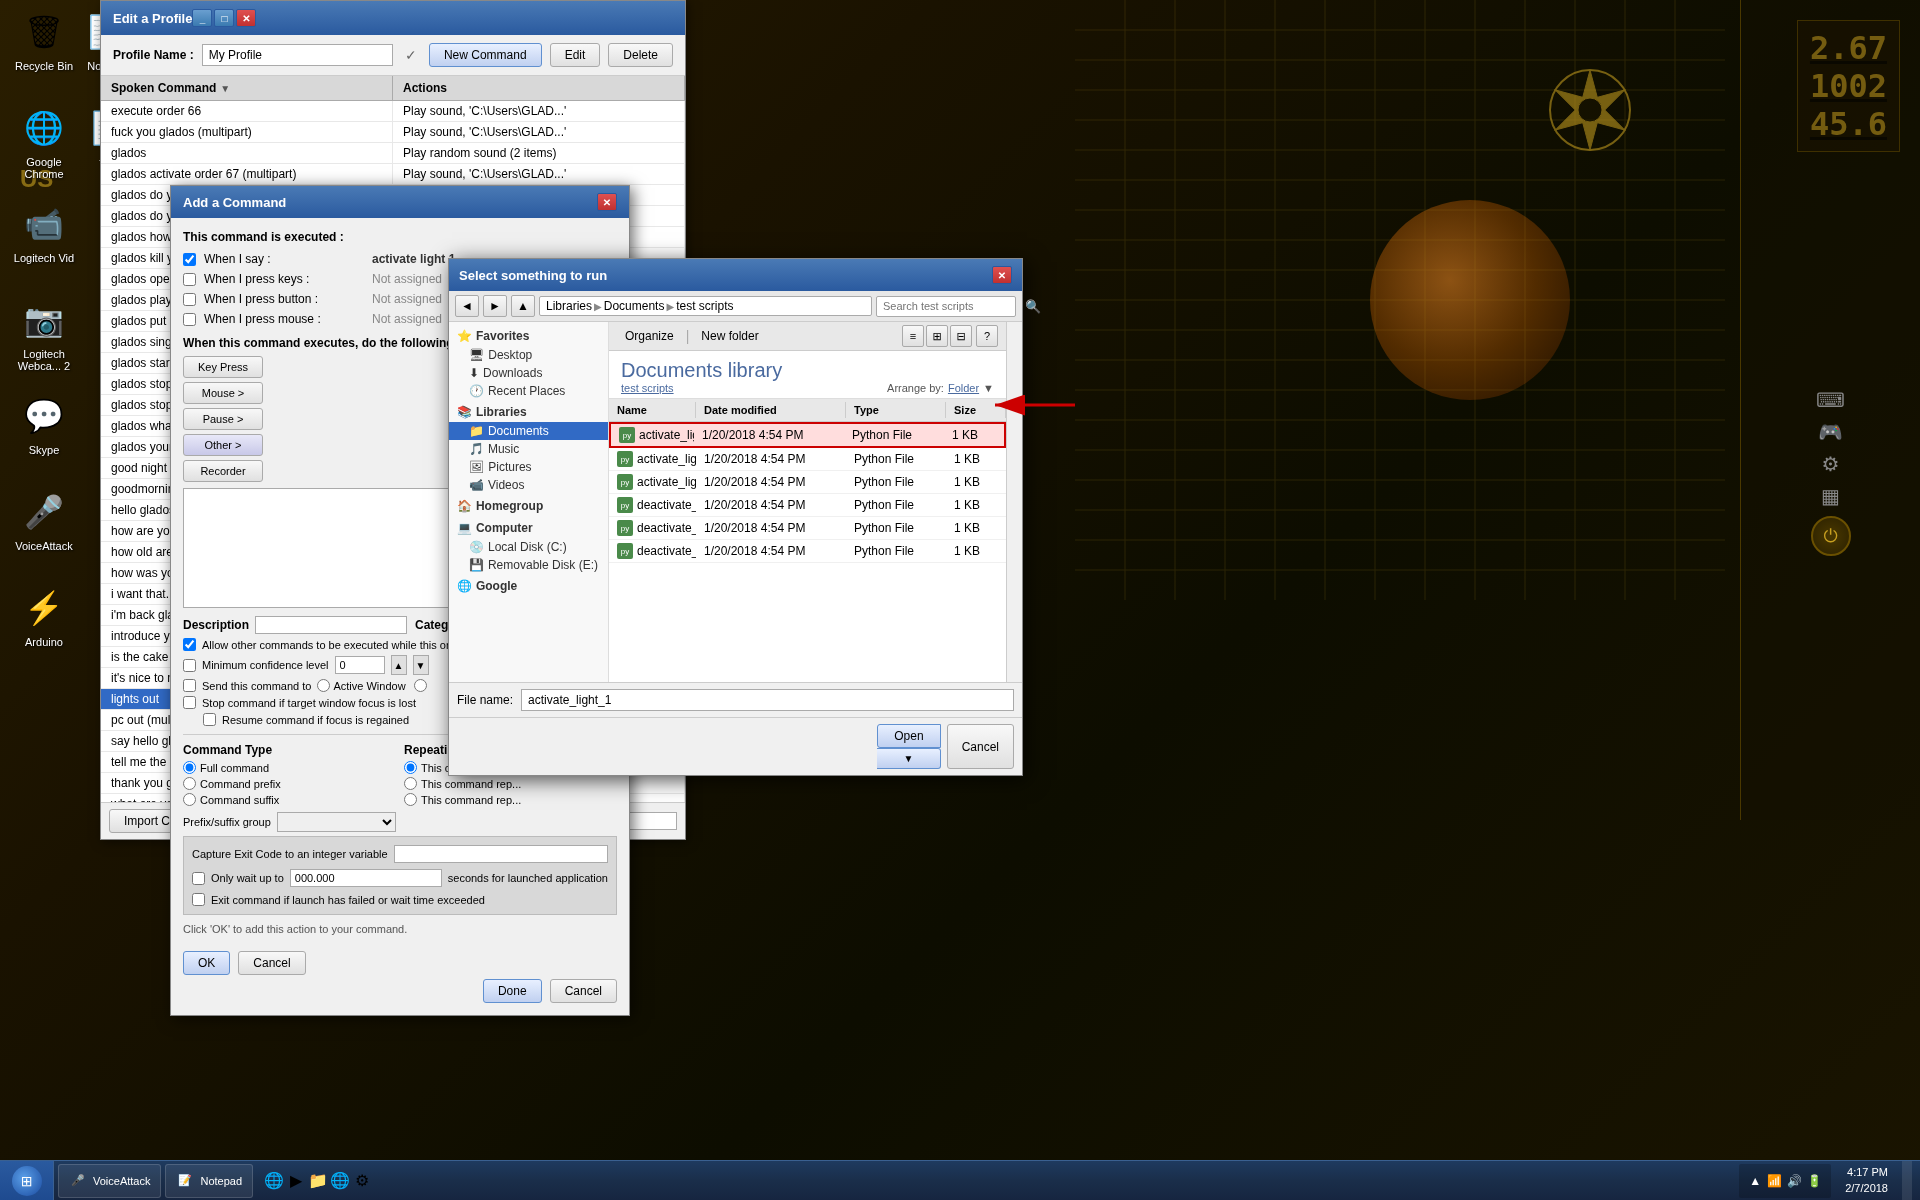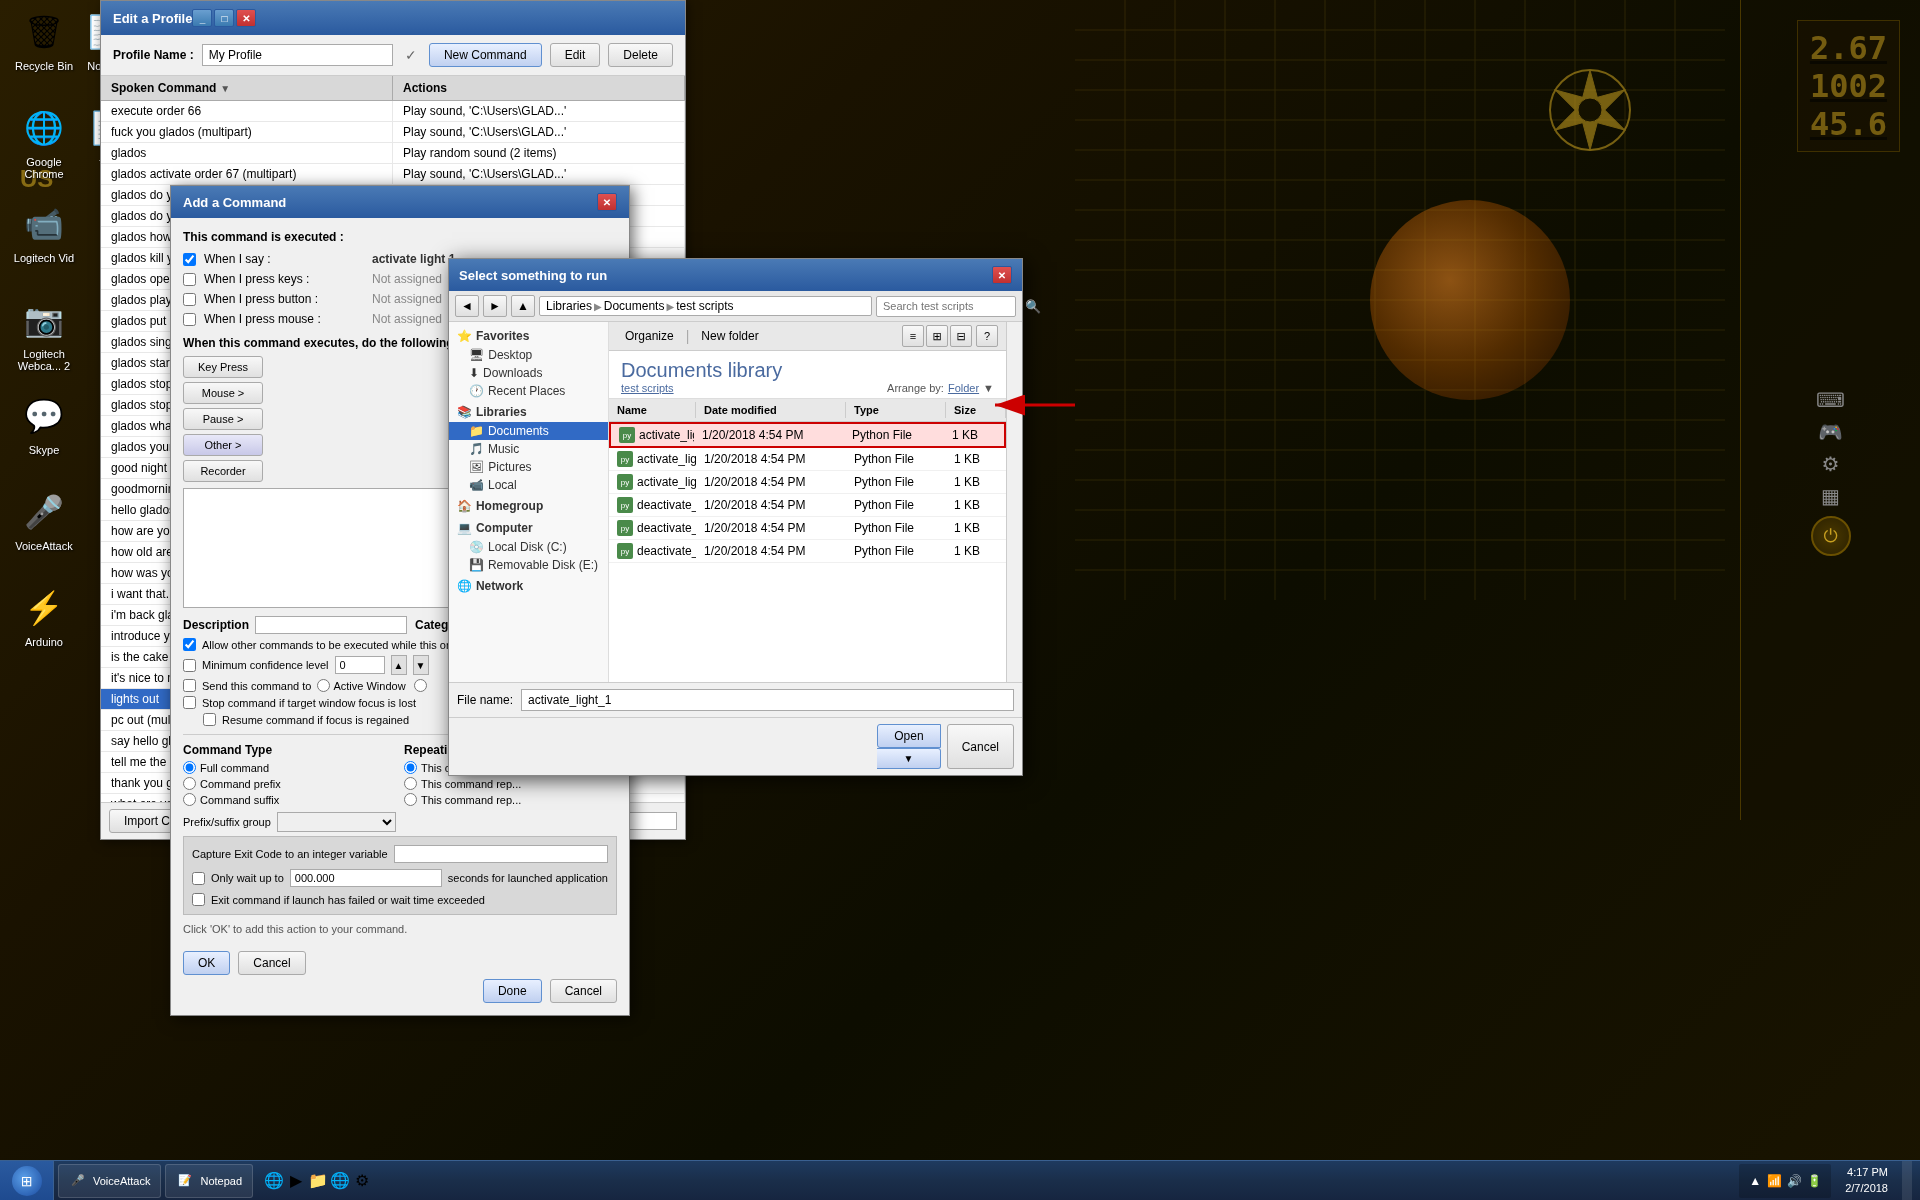--- a/index.html
+++ b/index.html
@@ -1486,21 +1486,21 @@
           <div class="sidebar-item">
             <span>🎵</span>
             <span>Music</span>
           </div>
           <div class="sidebar-item">
             <span>🖼</span>
             <span>Pictures</span>
           </div>
           <div class="sidebar-item">
             <span>📹</span>
-            <span>Local</span>
+            <span>Videos</span>
           </div>
         </div>
 
         <div class="sidebar-group">
           <div class="sidebar-group-header">
             <span>🏠</span>
             <span>Homegroup</span>
           </div>
         </div>
 
@@ -1515,21 +1515,21 @@
           </div>
           <div class="sidebar-item">
             <span>💾</span>
             <span>Removable Disk (E:)</span>
           </div>
         </div>
 
         <div class="sidebar-group">
           <div class="sidebar-group-header">
             <span>🌐</span>
-            <span>Network</span>
+            <span>Google</span>
           </div>
         </div>
       </div>
 
       <div class="file-main">
 
         <div class="file-toolbar-2">
           <div class="file-toolbar-left">
             <button class="organize-btn">Organize</button>
             <span style="color:#aaa;font-size:14px;">|</span>

